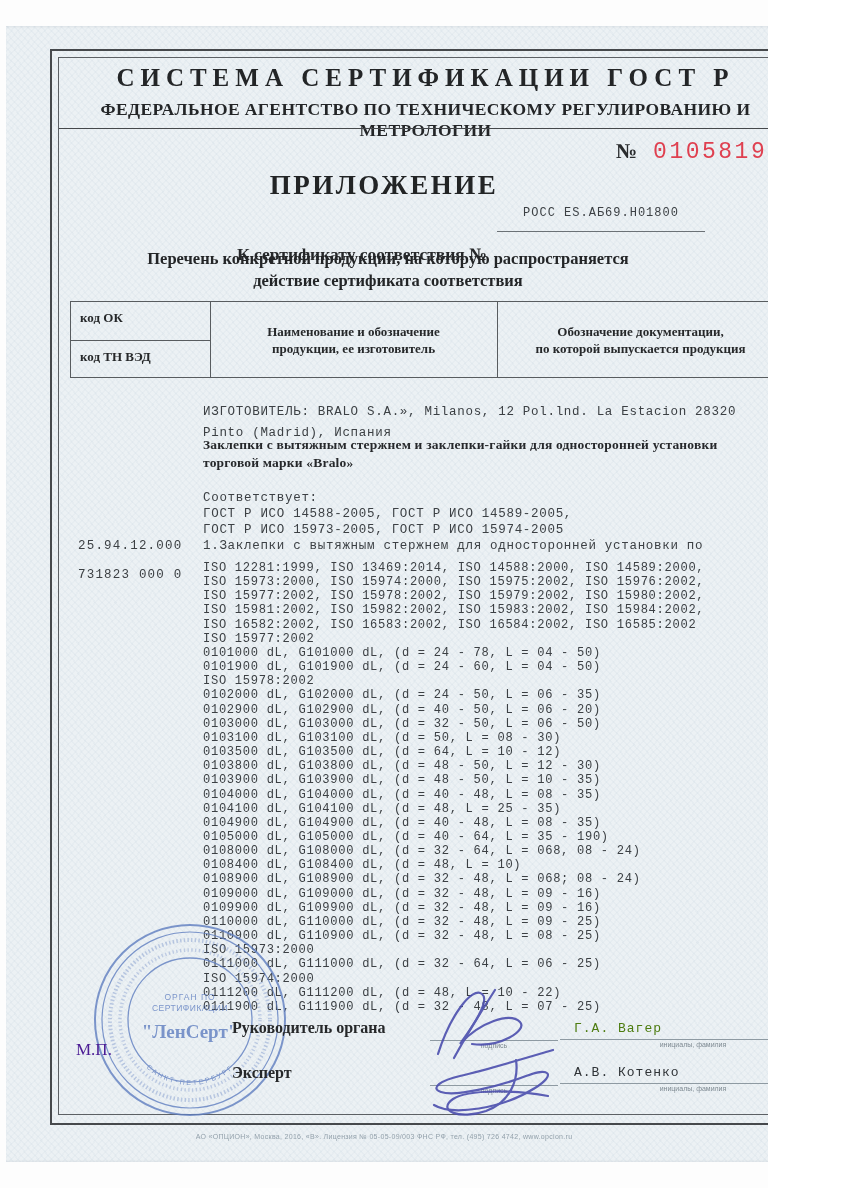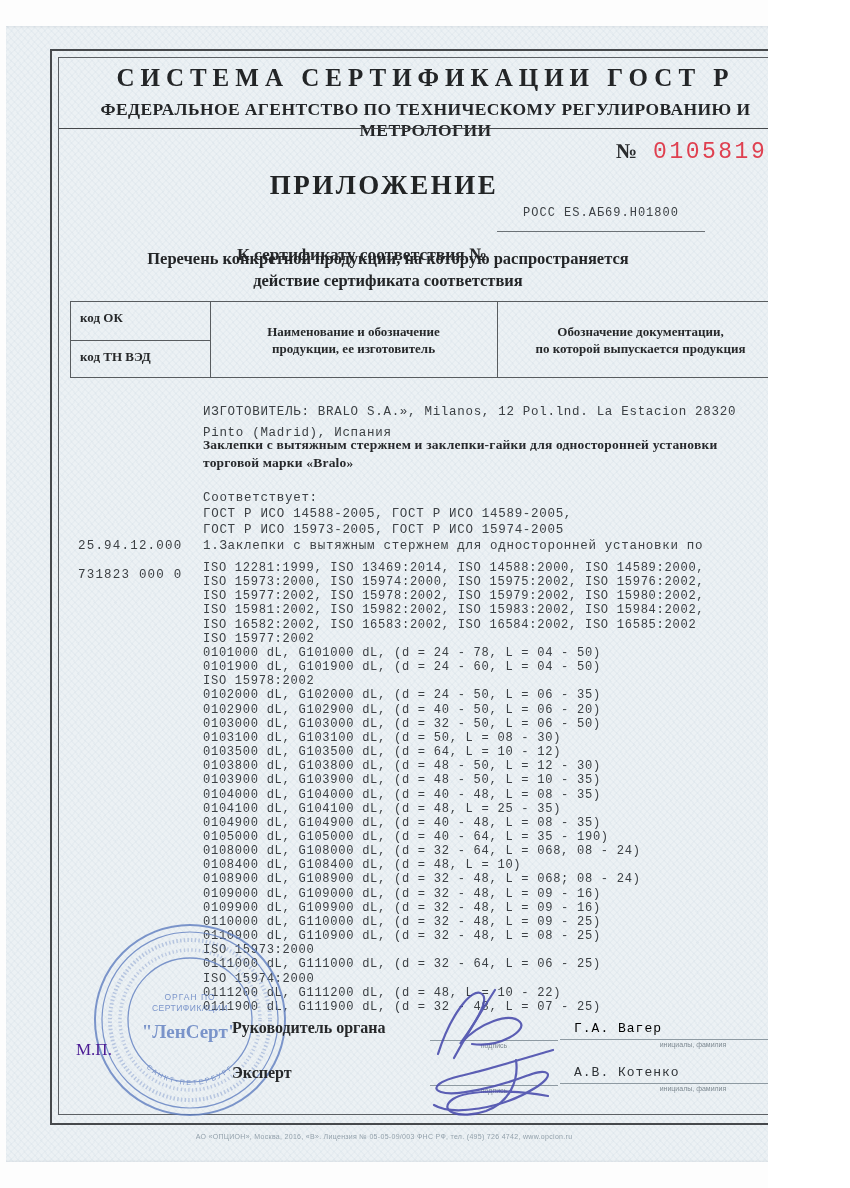--- a/index.html
+++ b/index.html
@@ -67,21 +67,21 @@
 
   .sigline1  { position:absolute; left:430px; top:1040px; width:128px; border-top:1px solid #8e9aa2; }
   .sigline2  { position:absolute; left:430px; top:1085px; width:128px; border-top:1px solid #8e9aa2; }
   .nameline1 { position:absolute; left:560px; top:1039px; width:224px; border-top:1px solid #8e9aa2; }
   .nameline2 { position:absolute; left:560px; top:1083px; width:224px; border-top:1px solid #8e9aa2; }
   .cap { position:absolute; font-size:7px; color:#7e8a92; text-align:center; font-family:"Liberation Sans", sans-serif; }
   .cap-sign1 { left:430px; top:1042px; width:128px; }
   .cap-sign2 { left:430px; top:1087px; width:128px; }
   .cap-name1 { left:598px; top:1041px; width:190px; }
   .cap-name2 { left:598px; top:1085px; width:190px; }
-  .name1 { position:absolute; left:574px; top:1021px; font-size:13px; letter-spacing:1px; color:#000000; }
+  .name1 { position:absolute; left:574px; top:1021px; font-size:13px; letter-spacing:1px; color:#4d7c0f; }
   .name2 { position:absolute; left:574px; top:1065px; font-size:13px; letter-spacing:1px; color:#2f3337; }
 
   .stamp-svg { position:absolute; left:90px; top:920px; opacity:0.8; }
   .sign-svg  { position:absolute; left:398px; top:978px; }
 
   .footer { position:absolute; left:0; right:0; top:1133px; text-align:center;
             font-family:"Liberation Sans", sans-serif; font-size:7px; letter-spacing:0.3px; color:#93a1ab; }
 </style>
 </head>
 <body>

